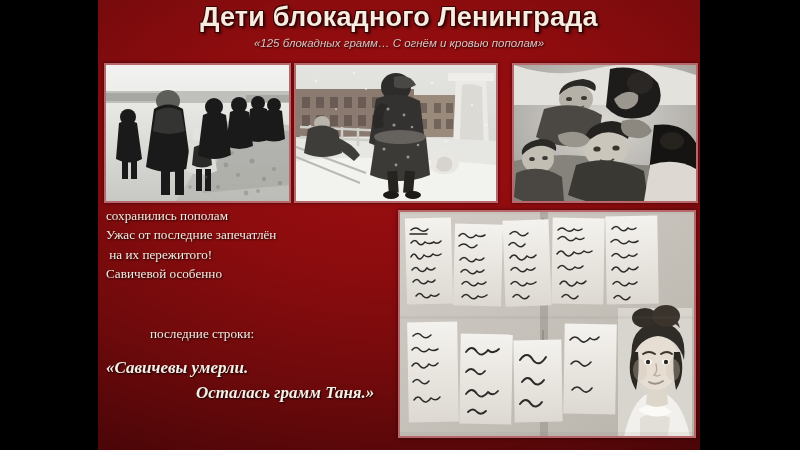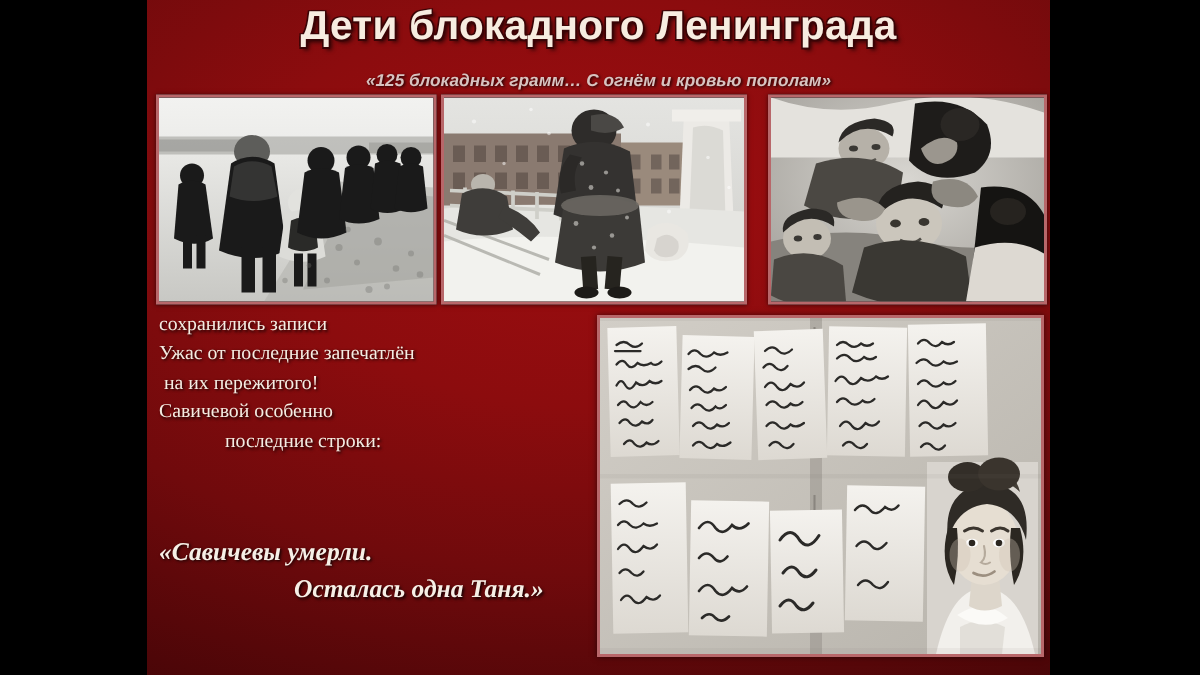--- a/index.html
+++ b/index.html
@@ -21,37 +21,37 @@
          overflow:hidden;}
 
   
   #title-block{position:absolute;left:0;top:2px;width:602px;text-align:center;}
   #slide-title{font-family:"Liberation Sans",sans-serif;font-weight:bold;
        font-size:27px;line-height:30px;color:#f7ece0;letter-spacing:.2px;
        text-shadow:-1px -1px 0 #3a0406, 1px -1px 0 #3a0406,
                    -1px 1px 0 #3a0406, 1px 1px 0 #3a0406,
                    2px 2px 3px rgba(0,0,0,.75);}
   #slide-subtitle{font-family:"Liberation Sans",sans-serif;font-style:italic;
-       font-weight:bold;font-size:11.5px;line-height:14px;color:#d8c3c0;
-       margin-top:15px;text-shadow:1px 1px 2px rgba(0,0,0,.8);}
+       font-weight:normal;font-size:11.5px;line-height:14px;color:#d8c3c0;
+       margin-top:4px;text-shadow:1px 1px 2px rgba(0,0,0,.8);}
 
   
   .photo-frame{position:absolute;border:2px solid #b8676a;background:#2c2c2c;
                overflow:hidden;box-shadow:0 0 3px rgba(0,0,0,.6);}
   #photo-evacuation{left:6px;  top:63px; width:183px;height:136px;}
   #photo-water{     left:196px;top:63px; width:200px;height:136px;}
   #photo-children{  left:414px;top:63px; width:182px;height:136px;}
   .photo-canvas{width:100%;height:100%;display:block;}
 
   
   #narrative{position:absolute;left:8px;top:206px;width:290px;
              color:#f4ece2;font-size:13.2px;line-height:19.4px;
              text-shadow:1px 1px 2px rgba(0,0,0,.85);}
   #narrative .line{white-space:pre;}
-  #narrative .line.indent-2{padding-left:44px;}
+  #narrative .line.indent-2{padding-left:44px;margin-top:40px;}
 
   #quote{position:absolute;left:8px;top:355px;width:330px;
          font-weight:bold;font-style:italic;color:#f6efe6;
          font-size:17px;line-height:25px;
          text-shadow:1px 1px 2px rgba(0,0,0,.85);}
   #quote .qline{white-space:pre;}
   #quote .qline.q2{padding-left:45px;}
   #quote .qline.q3{padding-left:90px;}
 
   
@@ -302,30 +302,30 @@
         <ellipse cx="158" cy="76" rx="12" ry="9" fill="#26231f"></ellipse>
 
         <path d="M136 100 q26 -8 46 4 L182 136 L130 136 Z" fill="#ddd9d2"></path>
 
         <path d="M108 56 q22 -6 30 10 q-6 10 -22 6 q-12 -4 -8 -16 Z" fill="#8c8880"></path>
         <path d="M44 70 q20 -8 32 4 q-4 10 -18 8 q-14 -2 -14 -12 Z" fill="#9a958c"></path>
       </svg>
     </div>
 
     <div id="narrative">
-      <div class="line">сохранились записи</div>
+      <div class="line">сохранились пополам</div>
       <div class="line">Ужас от последние запечатлён</div>
       <div class="line"> на их пережитого!</div>
       <div class="line">Савичевой особенно</div>
       <div class="line indent-2">последние строки:</div>
     </div>
 
     <div id="quote">
       <div class="qline q1">«Савичевы умерли.</div>
-      <div class="qline q3">Осталась одна Таня.»</div>
+      <div class="qline q3">Осталась грамм Таня.»</div>
     </div>
 
     <div id="diary-frame">
       <svg class="diary-canvas" viewBox="0 0 294 224" preserveAspectRatio="none">
         <defs>
           <linearGradient id="paper" x1="0" y1="0" x2="0" y2="1">
             <stop offset="0" stop-color="#f4f2ee"></stop>
               <stop offset="1" stop-color="#ddd9d2"></stop>
           </linearGradient>
           <linearGradient id="pagebg" x1="0" y1="0" x2="1" y2="1">

